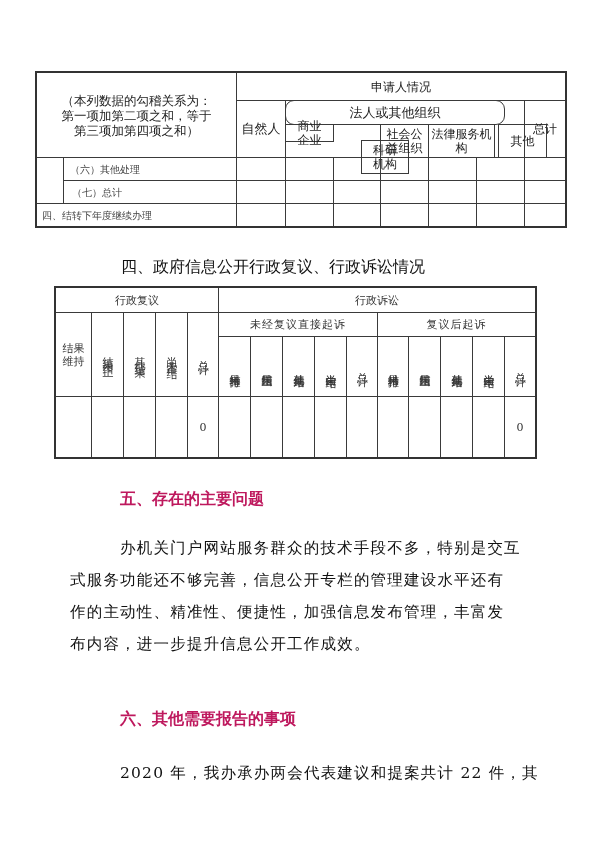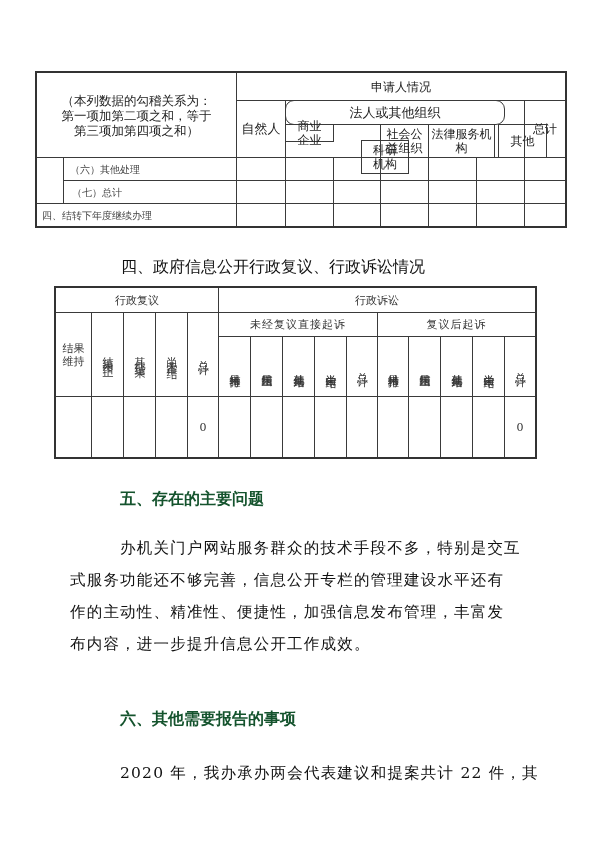--- a/index.html
+++ b/index.html
@@ -10,21 +10,21 @@
           font-size:11px; line-height:13px; color:#333; }
   .sans { font-family:"DejaVu Sans", "Liberation Sans", sans-serif; color:#222; font-size:12px; line-height:14px; }
   .left { justify-content:flex-start; padding-left:6px; }
   .vert { writing-mode:vertical-rl; text-orientation:upright; letter-spacing:4px; font-size:11px; }
   .small { font-size:10px; color:#444; }
   .h2 { position:absolute; font-family:"DejaVu Sans", "Liberation Sans", sans-serif; font-size:16px; color:#111; white-space:nowrap; }
   .para { position:absolute; left:70px; width:440px; font-size:15.5px; line-height:32px;
           letter-spacing:1.2px; text-align:justify; color:#111;margin-top:24px; }
   .para .ln { display:block; white-space:nowrap; height:32px; }
   .h3 { position:absolute; left:120px; font-family:"DejaVu Sans", "Liberation Sans", sans-serif;
-        font-size:16px; font-weight:bold; color:#14532d; white-space:nowrap; }
+        font-size:16px; font-weight:bold; color:#be185d; white-space:nowrap; }
   .tbl-border { position:absolute; border:2px solid #333; box-sizing:border-box; pointer-events:none; }
 </style>
 </head>
 <body>
 
 <div>
 
   <div class="cell sans" style="left:36px;top:72px;width:201px;height:86px;padding:0 20px;font-size:12.5px;line-height:15px;">（本列数据的勾稽关系为：第一项加第二项之和，等于第三项加第四项之和）</div>
 
   <div class="cell" style="left:36px;top:157px;width:28px;height:47px;border-top:none;"></div>

